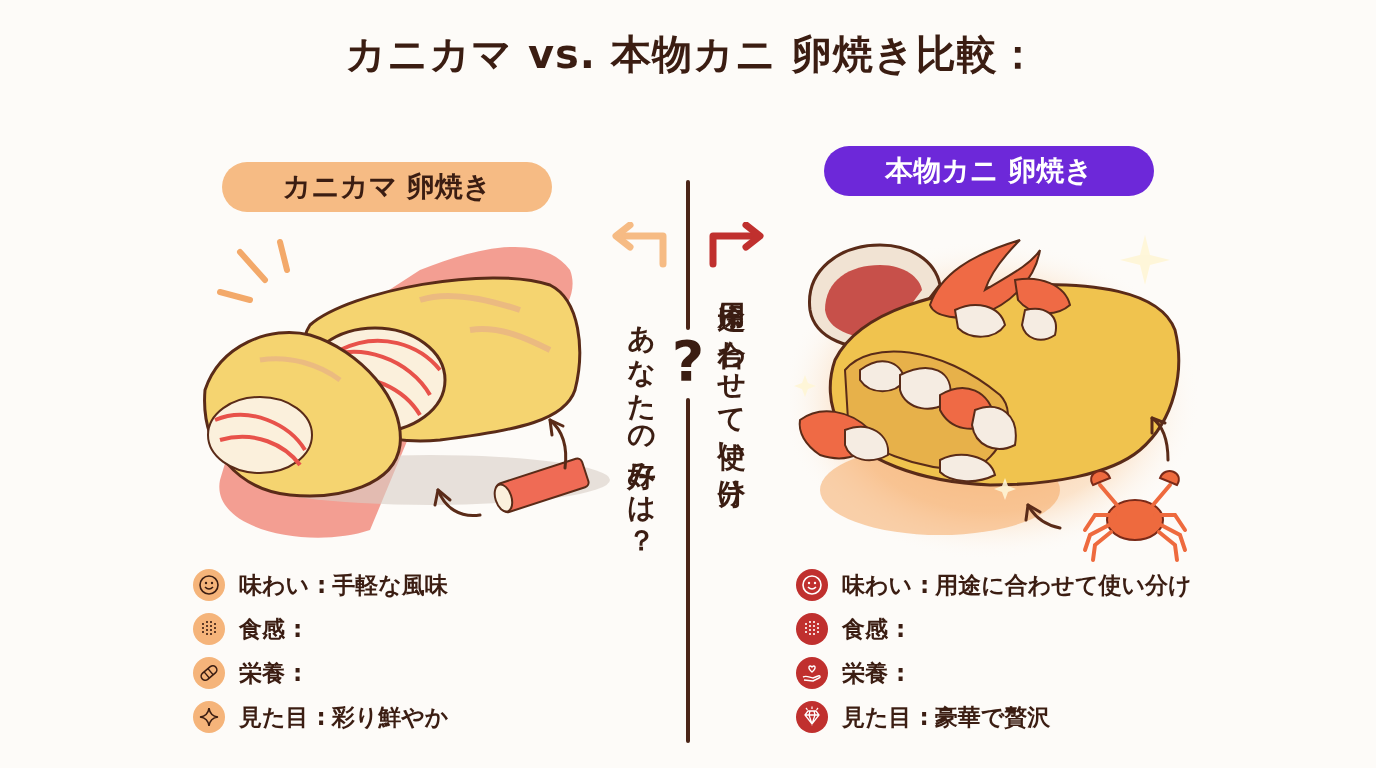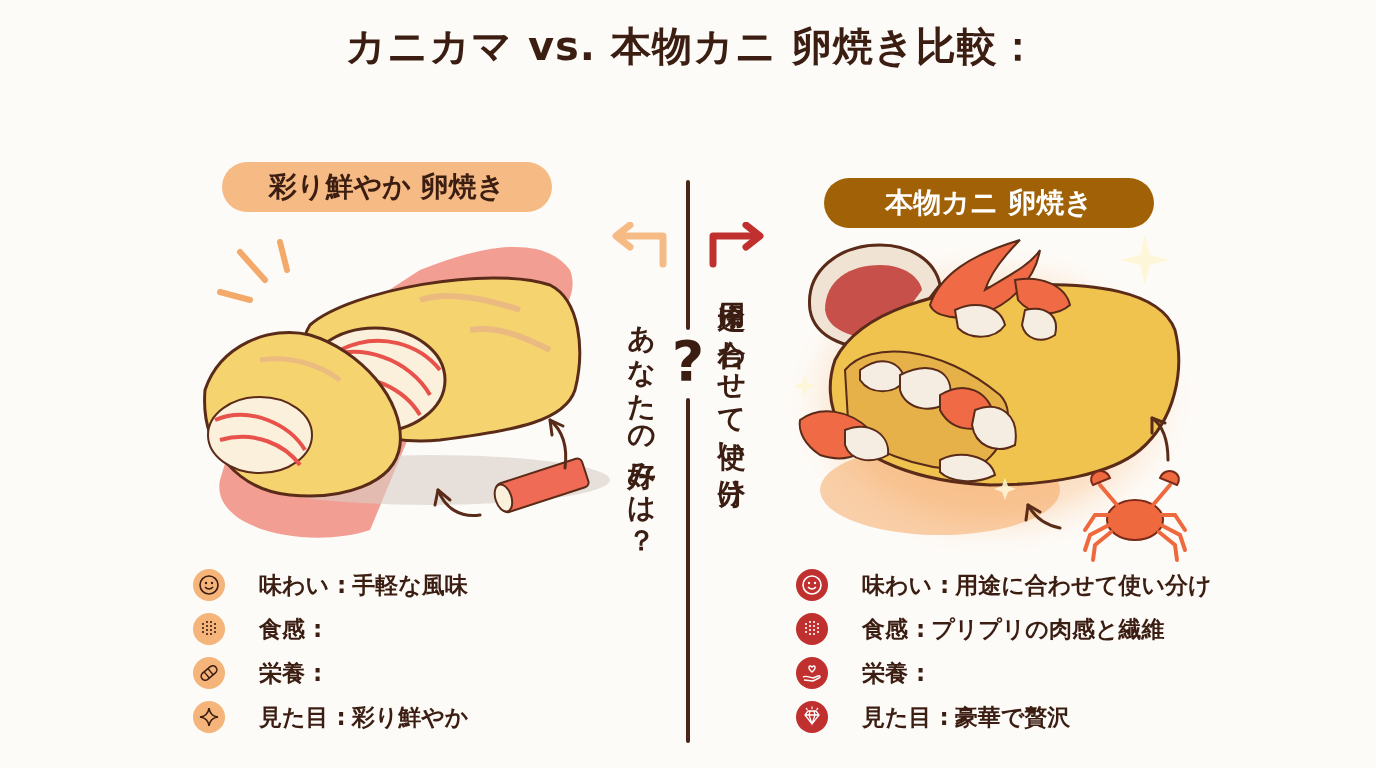--- a/index.html
+++ b/index.html
@@ -4,31 +4,31 @@
 <style>
   * { box-sizing: border-box; margin: 0; padding: 0; }
   html, body { width: 1376px; height: 768px; overflow: hidden; }
   body {
     background: #fdfbf8;
     font-family: "DejaVu Sans", "Liberation Sans", sans-serif;
     color: #3b1d12;
     position: relative;
   }
   .title {
-    position: absolute; left: 0; top: 20px; width: 1376px;
+    position: absolute; left: 0; top: 28px; width: 1376px;
     text-align: center; font-weight: bold; font-size: 40px; line-height: 52px;
     color: #3b1d12; letter-spacing: 1px; padding-left: 8px;
   }
   .pill {
     position: absolute; height: 50px; border-radius: 25px;
     display: flex; align-items: center; justify-content: center;
     font-size: 28px; font-weight: bold;
   }
   .pill.left { left: 222px; top: 162px; width: 330px; background: #f6bb84; color: #3b1d12; }
-  .pill.right { left: 824px; top: 178px; width: 330px; background: #a16207; color: #ffffff; }
+  .pill.right { left: 824px; top: 146px; width: 330px; background: #6d28d9; color: #ffffff; }
 
   .divider {
     position: absolute; left: 686px; width: 4px; background: #4a2518; border-radius: 2px;
   }
   .divider.top { top: 180px; height: 150px; }
   .divider.bottom { top: 398px; height: 345px; }
   .question {
     position: absolute; left: 668px; top: 326px; width: 40px; text-align: center;
     font-size: 56px; font-weight: bold; color: #3b1d12; line-height: 70px;
   }
@@ -49,31 +49,31 @@
   .item {
     display: flex; align-items: center; height: 44px;
     font-size: 23px; font-weight: bold; color: #3b1d12;
   }
   .item .ico {
     width: 32px; height: 32px; border-radius: 50%; margin-right: 14px;
     display: flex; align-items: center; justify-content: center; flex-shrink: 0;
   }
   .list.left .ico { background: #f5b47a; }
   .list.right .ico { background: #c0302e; }
-  .item .label { margin-right: 2px; margin-left: 20px; }
+  .item .label { margin-right: 2px; }
   .item .sep { margin: 0 6px; }
 </style>
 </head>
 <body>
 
 <div class="title">
   <div>カニカマ vs. 本物カニ 卵焼き比較：</div>
 </div>
 
-<div class="pill left">彩り鮮やか 卵焼き</div>
+<div class="pill left">カニカマ 卵焼き</div>
 <div class="pill right">本物カニ 卵焼き</div>
 
 <div class="divider top"></div>
 <div class="question">?</div>
 <div class="divider bottom"></div>
 <div class="vtext left">あなたの好みは？</div>
 <div class="vtext right">用途に合わせて使い分け</div>
 
 <svg class="arrow-svg" style="left:608px;top:222px" width="62" height="46" viewBox="0 0 62 46">
   <path d="M55 42 V14 H10" fill="none" stroke="#f6bb84" stroke-width="7" stroke-linecap="round" stroke-linejoin="round"></path>
@@ -268,21 +268,20 @@
           <g stroke="#ffffff" stroke-width="1.6" stroke-dasharray="2 2">
             <line x1="5" y1="5" x2="5" y2="17"></line>
             <line x1="9" y1="3" x2="9" y2="19"></line>
             <line x1="13" y1="3" x2="13" y2="19"></line>
             <line x1="17" y1="5" x2="17" y2="17"></line>
           </g>
         </svg>
     </span>
     <span class="label">食感</span>
     <span class="sep">:</span>
-    <span class="value">プリプリの肉感と繊維</span>
   </div>
   <div class="item">
     <span class="ico">
       <svg width="22" height="22" viewBox="0 0 22 22">
           <path d="M11 10 C6 6 8 2 11 5 C14 2 16 6 11 10 Z" fill="none" stroke="#ffffff" stroke-width="1.4"></path>
           <path d="M2 15 C6 13 9 16 12 16 L17 14 C19 13 20 15 18 16 L12 19 L3 18" fill="none" stroke="#ffffff" stroke-width="1.4"></path>
         </svg>
     </span>
     <span class="label">栄養</span>
     <span class="sep">:</span>

